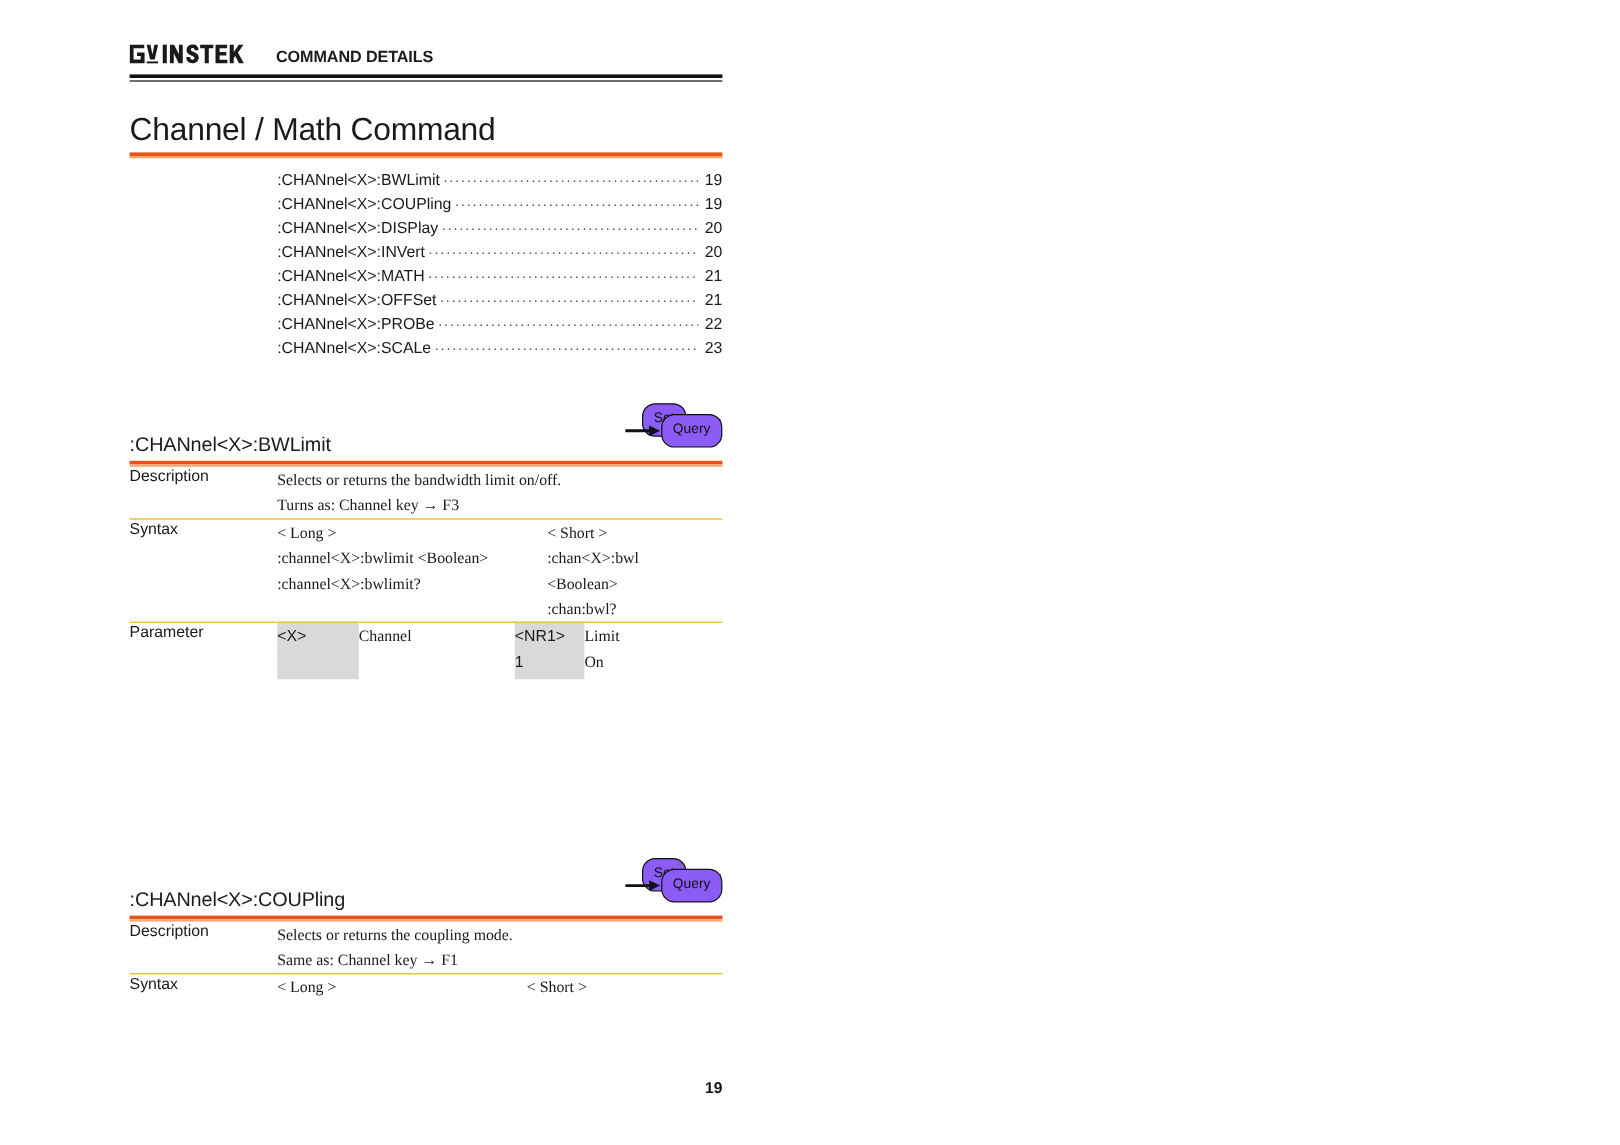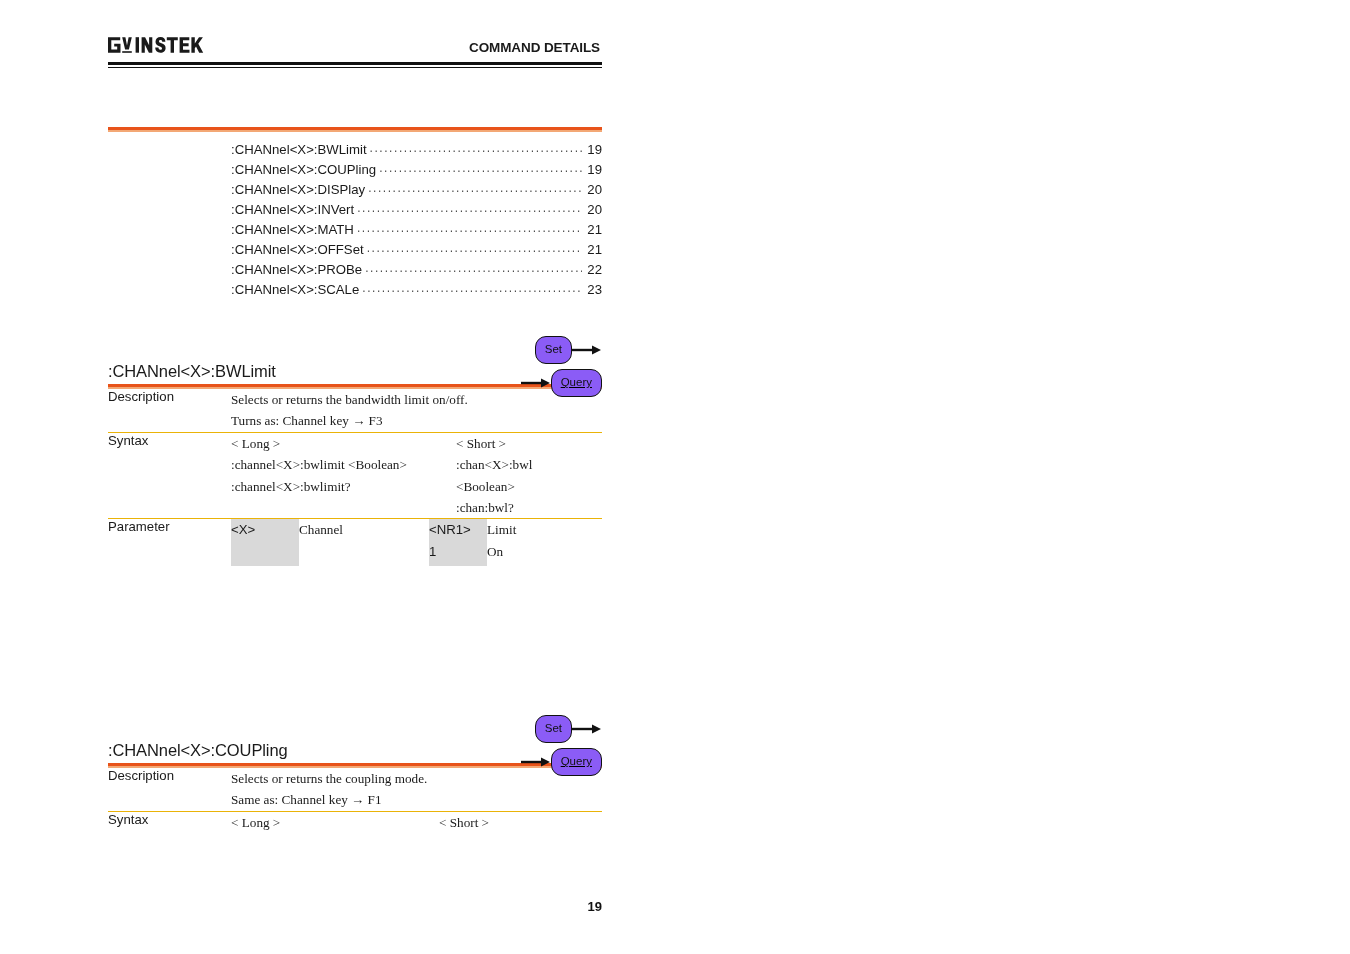--- a/index.html
+++ b/index.html
@@ -8,21 +8,21 @@
     width: 1350px; height: 954px;
     background: #ffffff;
     font-family: "Liberation Sans", sans-serif;
   }
   .spread { position: relative; width: 1350px; height: 954px; display: flex; }
   .page { position: relative; width: 675px; height: 954px; }
 
   
   .pg-header {
     position: absolute; left: 108px; right: 75px; top: 34px;
-    display: flex; align-items: flex-end; justify-content: space-between;
+    display: flex; align-items: flex-end; justify-content: flex-start;
   }
   .logo { display: flex; align-items: center; height: 22px; }
   .logo svg { display: block; }
   .header-title {
     font-size: 13.5px; font-weight: bold; color: #1a1a1a;
     letter-spacing: -0.1px; white-space: nowrap; padding-bottom: 1px;
   }
   .header-rule {
     position: absolute; left: 108px; width: 494px; top: 62px;
     border-top: 3px solid #111; border-bottom: 1.5px solid #111; height: 6px;
@@ -57,21 +57,21 @@
   
   .cmd { position: absolute; width: 494px; }
   .cmd-head { position: relative; height: 48px; }
   .cmd-name {
     position: absolute; left: 0; bottom: 3px;
     font-size: 16.5px; color: #1a1a1a; letter-spacing: -0.1px; white-space: nowrap;
   }
   .badges { position: absolute; right: 0; top: -3px; width: 150px; height: 48px; }
   .badge-row { position: absolute; display: flex; align-items: center; }
   .badge-row.set  { right: 0; top: 3px; }
-  .badge-row.query{ right: 0; top: 36px; text-decoration: underline; }
+  .badge-row.query{ right: 0; top: 12px; }
   .pill {
     border: 1.4px solid #111; border-radius: 11px; height: 28px;
     padding: 0 9px; display: flex; align-items: center; justify-content: center;
     font-size: 11.5px; color: #111; line-height: 1; background: #8b5cf6;
   }
   .arrow { display: flex; align-items: center; }
   .arrow svg { display: block; }
   .cmd-rule { height: 5px; margin-bottom: 0; }
   .cmd-rule .o1 { height: 3px; background: #e8531a; }
   .cmd-rule .o2 { height: 2px; background: #f3a875; }
@@ -131,20 +131,21 @@
             <path d="M58.8 3.2h11.0v3.0h-3.8v12.5h-3.4V6.2h-3.8z"></path>
             <path d="M71.6 3.2h9.7v3.0h-6.3v3.1h5.6v2.9h-5.6v3.5h6.5v3.0H71.6z"></path>
             <path d="M83.4 3.2h3.4v6.2l4.2-6.2h3.9l-4.6 6.6 4.9 8.9h-4.0l-3.2-6.1-1.2 1.7v4.4h-3.4z"></path>
           </g>
         </svg>
       </span>
       <span class="header-title">COMMAND DETAILS</span>
     </div>
     <div class="header-rule"></div>
 
+    <div class="chapter-title">Channel / Math Command</div>
     <div class="chapter-rule">
         <div class="o1"></div>
         <div class="o2"></div>
       </div>
 
     <div class="toc">
       <div class="toc-row">
         <span class="toc-label">:CHANnel&lt;X&gt;:BWLimit</span>
         <span class="toc-dots">...................................................................</span>
         <span class="toc-page">19</span>

